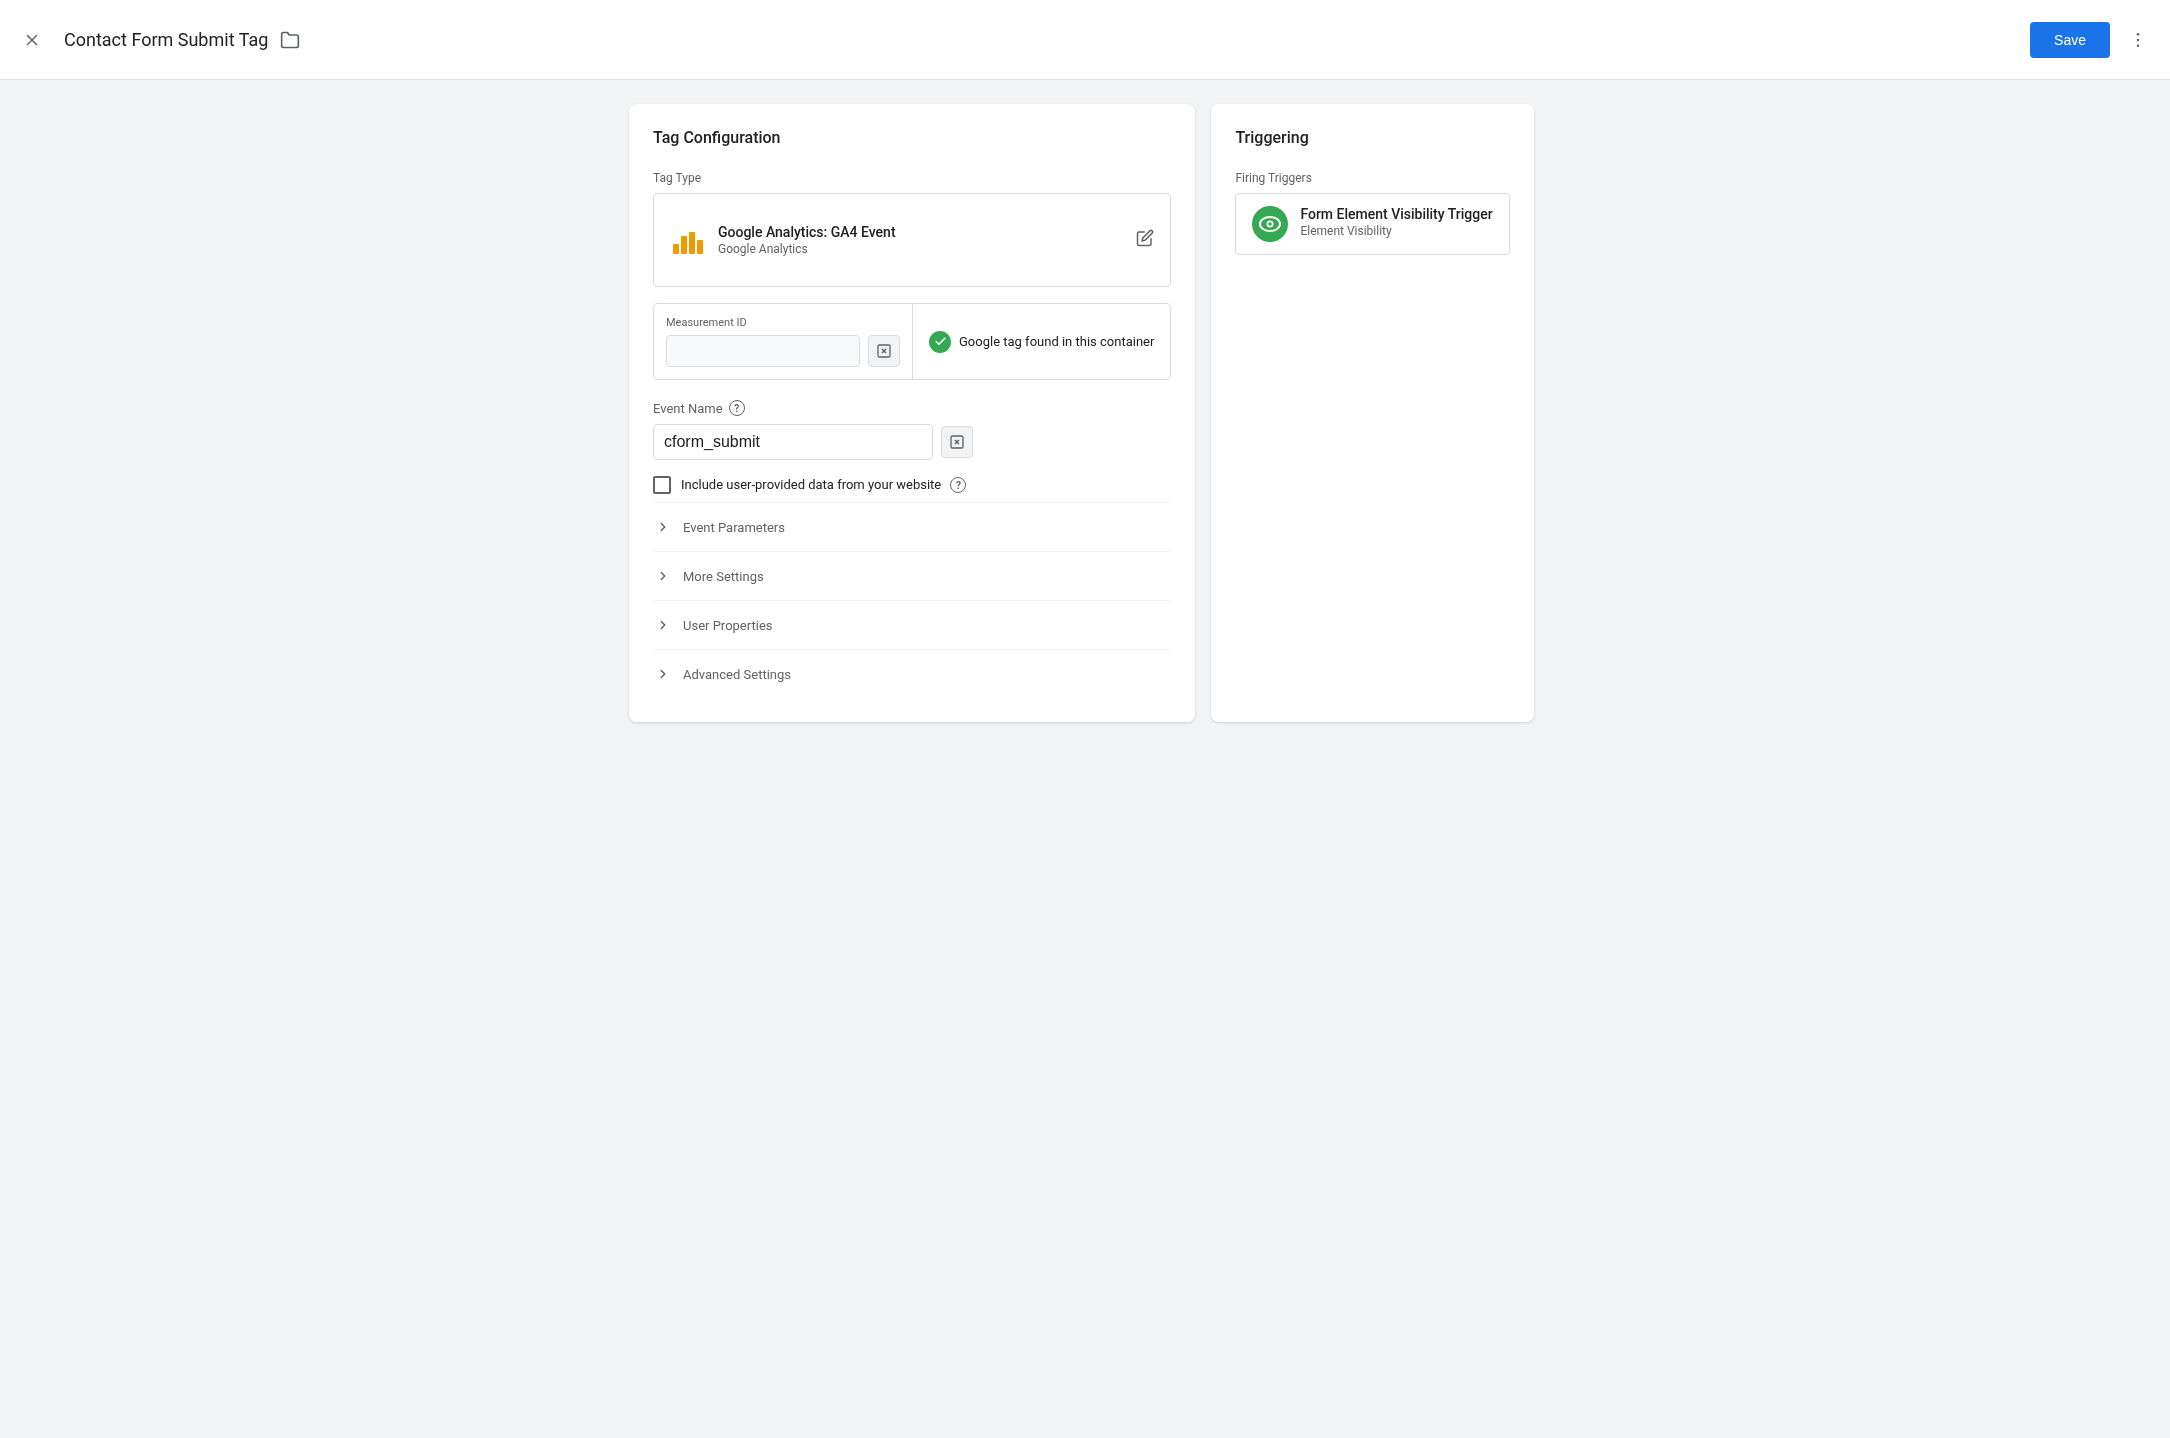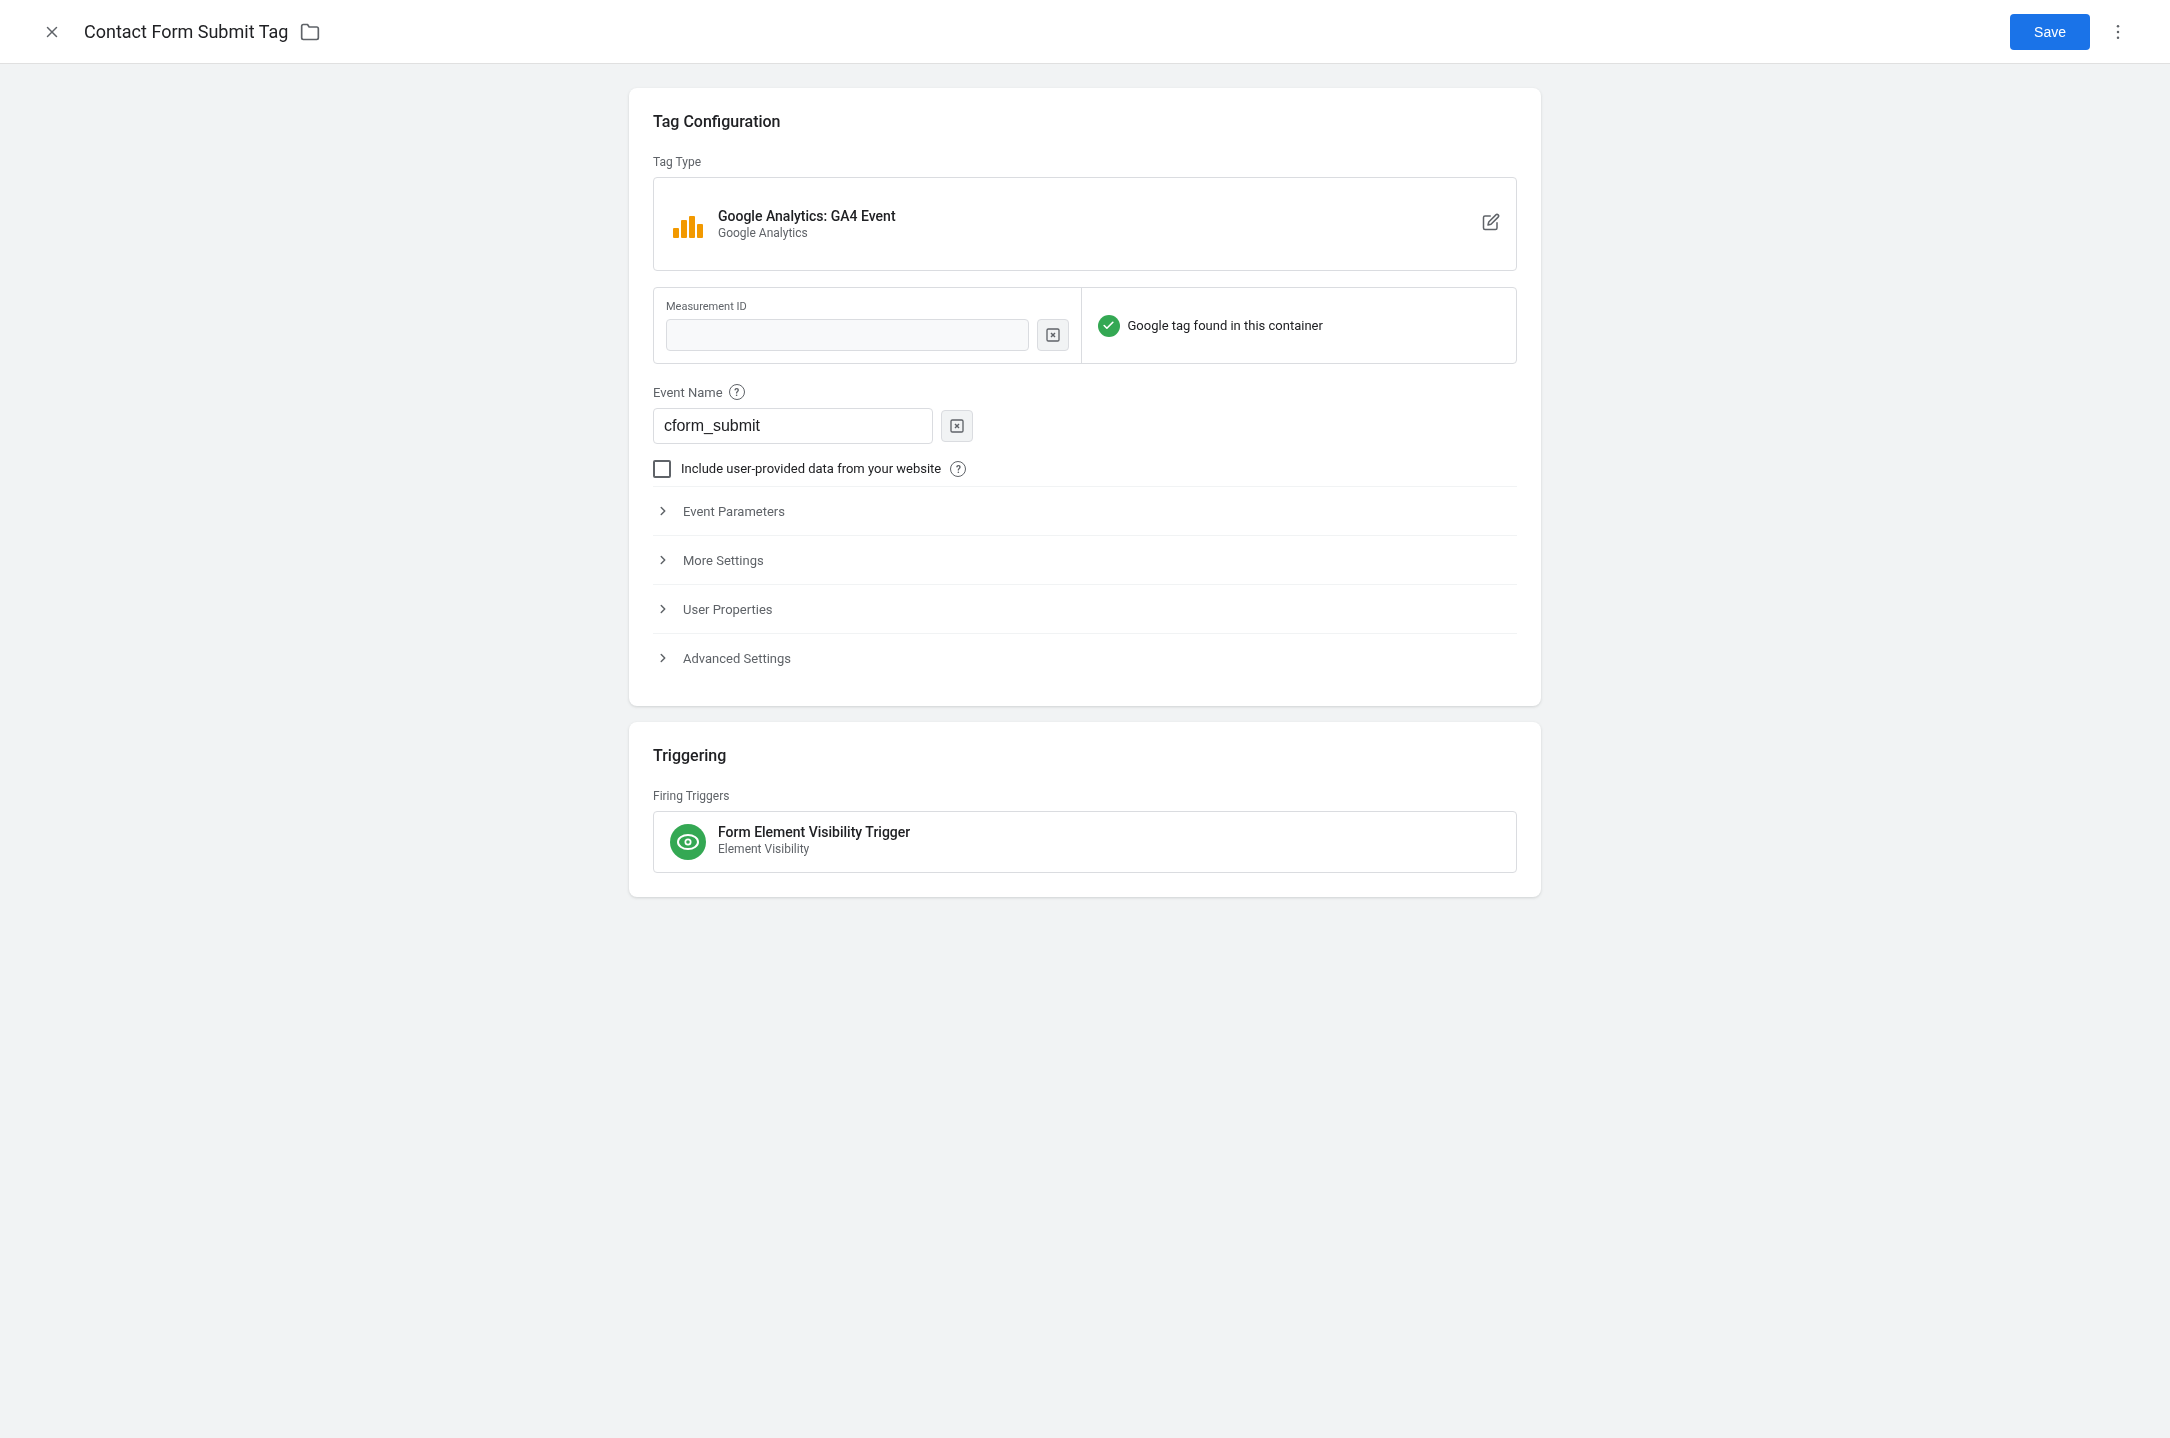--- a/index.html
+++ b/index.html
@@ -9,22 +9,22 @@
       min-height: 100vh;
       color: #202124;
       font-size: 14px;
     }
 
     
     .header {
       display: flex;
       align-items: center;
       background: #fff;
-      height: 64px;
-      padding: 0 32px;
+      height: 80px;
+      padding: 0 12px;
       border-bottom: 1px solid #e0e0e0;
       position: sticky;
       top: 0;
       z-index: 10;
     }
     .header-left {
       display: flex;
       align-items: center;
       gap: 12px;
       flex: 1;
@@ -84,21 +84,20 @@
       justify-content: center;
       border-radius: 50%;
     }
 
     
     .main-content {
       padding: 24px;
       max-width: 960px;
       margin: 0 auto;
       display: flex;
-      flex-direction: column;
       gap: 16px;
     }
 
     
     .card {
       background: #fff;
       border-radius: 8px;
       padding: 24px;
       box-shadow: 0 1px 2px rgba(60,64,67,0.1), 0 1px 3px 1px rgba(60,64,67,0.05);
     }

